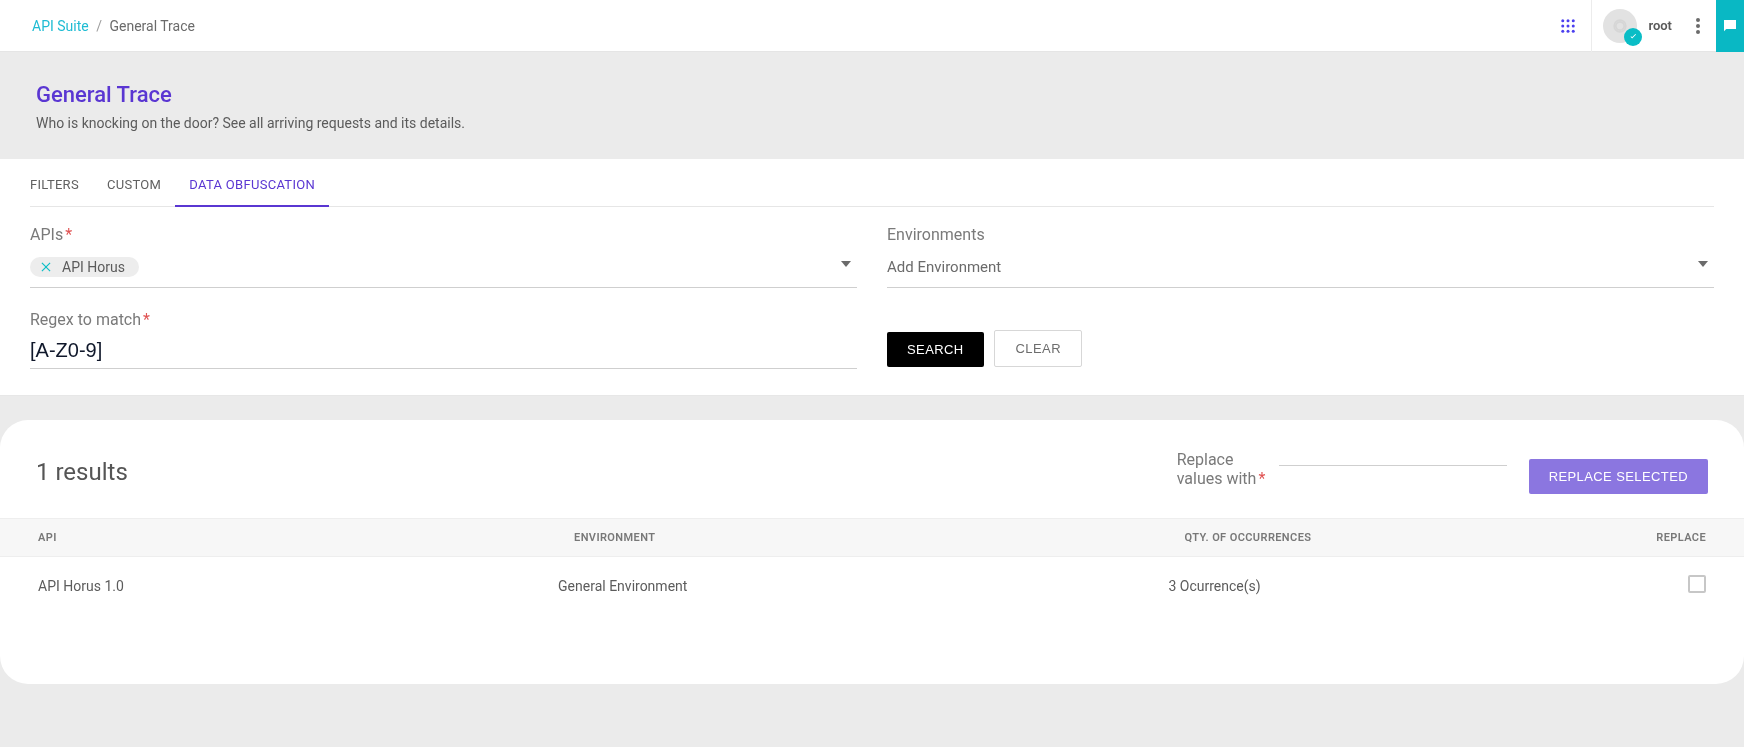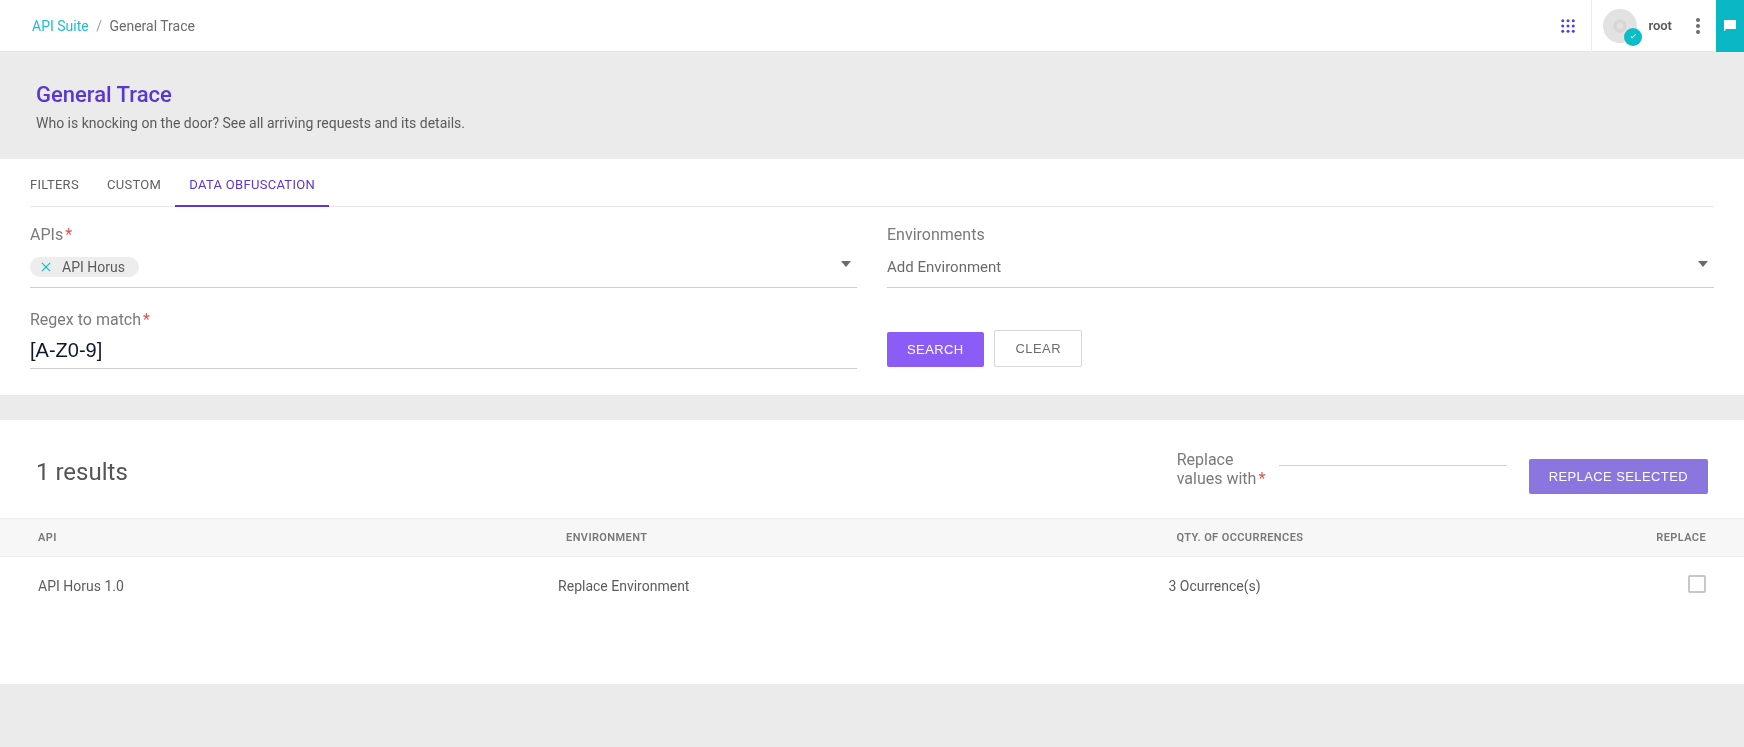--- a/index.html
+++ b/index.html
@@ -174,29 +174,30 @@
   }
   .btn {
     border:none;
     font-size:13px;
     letter-spacing:.4px;
     padding: 10px 20px;
     border-radius:2px;
     cursor:pointer;
     font-weight:500;
   }
-  .btn-primary { background:#8b5cf6; color:#fff; }
+  .btn-primary { background:#000000; color:#fff; }
   .btn-outline { background:#fff; color:#6d6d6d; border:1px solid #d7d7d7;padding-left:21px; }
   .btn-soft { background:#8b76e0; color:#fff; }
   .btn-group { display:flex; gap:10px; flex:1; align-items:flex-end; padding-bottom:2px;}
 
   
   .results-card {
     margin-top: 24px;
     padding: 30px 0 70px;
+    border-radius: 28px;
   }
   .results-header {
     display:flex;
     align-items:center;
     justify-content:space-between;
     padding: 0 36px 24px;
   }
   .results-header h2 {
     font-size: 24px; font-weight:400; color:#555;
   }
@@ -205,21 +206,21 @@
   }
   .replace-field { width:330px; display:flex;flex-direction:row;justify-content:center;}
   .table { width:100%; border-collapse:collapse; }
   .table th {
     text-align:left;
     font-size:11px;
     letter-spacing:.4px;
     color:#787878;
     font-weight:600;
     background:#f7f7f7;
-    padding: 12px 8px;
+    padding: 12px 16px;
     border-top:1px solid #eee;
     border-bottom:1px solid #eee;
     margin-left:44px;
   }
   .table th:first-child, .table td:first-child { padding-left:38px;}
   .table th:last-child, .table td:last-child { padding-right:38px; text-align:right;}
   .table td {
     font-size:14px; color:#5c5c5c;
     padding: 18px 0;
   }
@@ -361,19 +362,19 @@
       <tr>
         <th style="width:32%;">API</th>
         <th style="width:35%;">ENVIRONMENT</th>
         <th style="width:23%;">QTY. OF OCCURRENCES</th>
         <th style="width:10%;">REPLACE</th>
       </tr>
     </thead>
     <tbody>
       <tr>
         <td>API Horus 1.0</td>
-        <td>Replace Environment</td>
+        <td>General Environment</td>
         <td>3 Ocurrence(s)</td>
         <td><span class="checkbox"></span></td>
       </tr>
     </tbody>
   </table>
 </div>
 
 </body></html>

